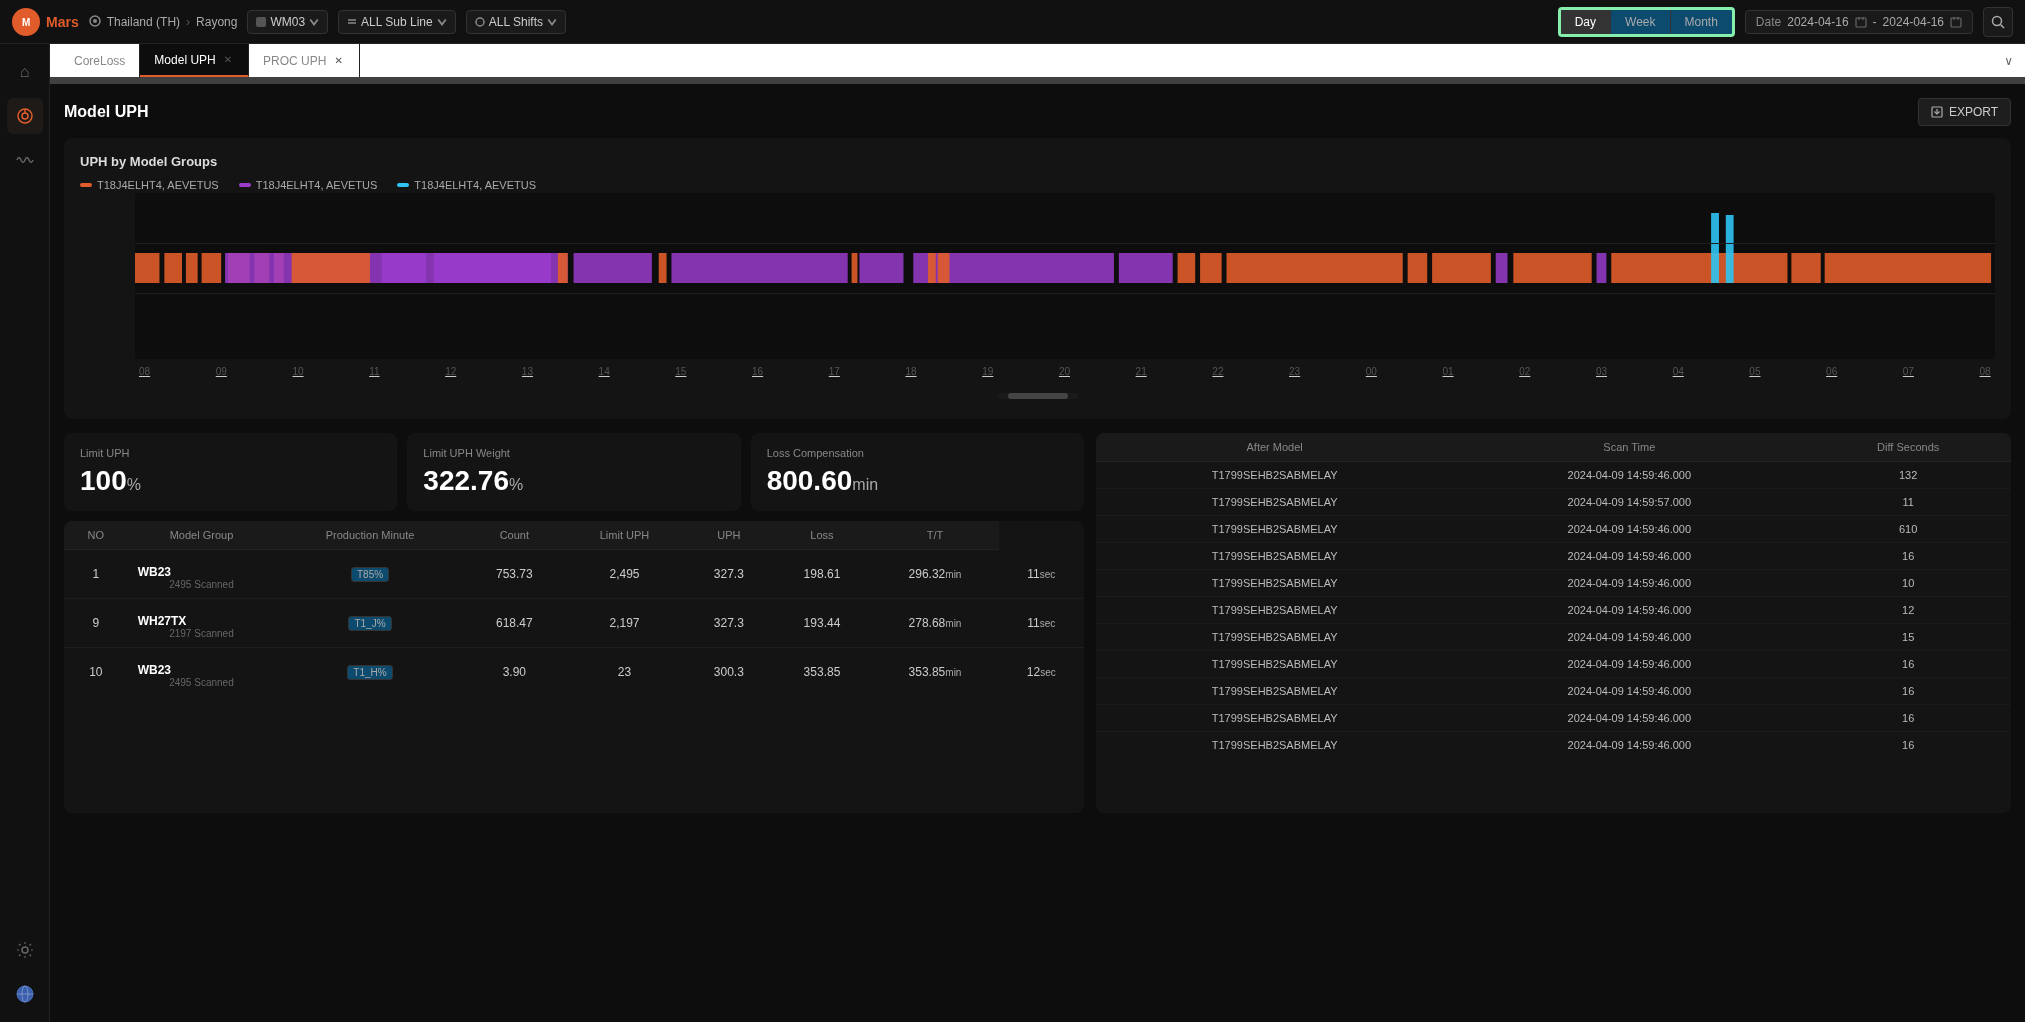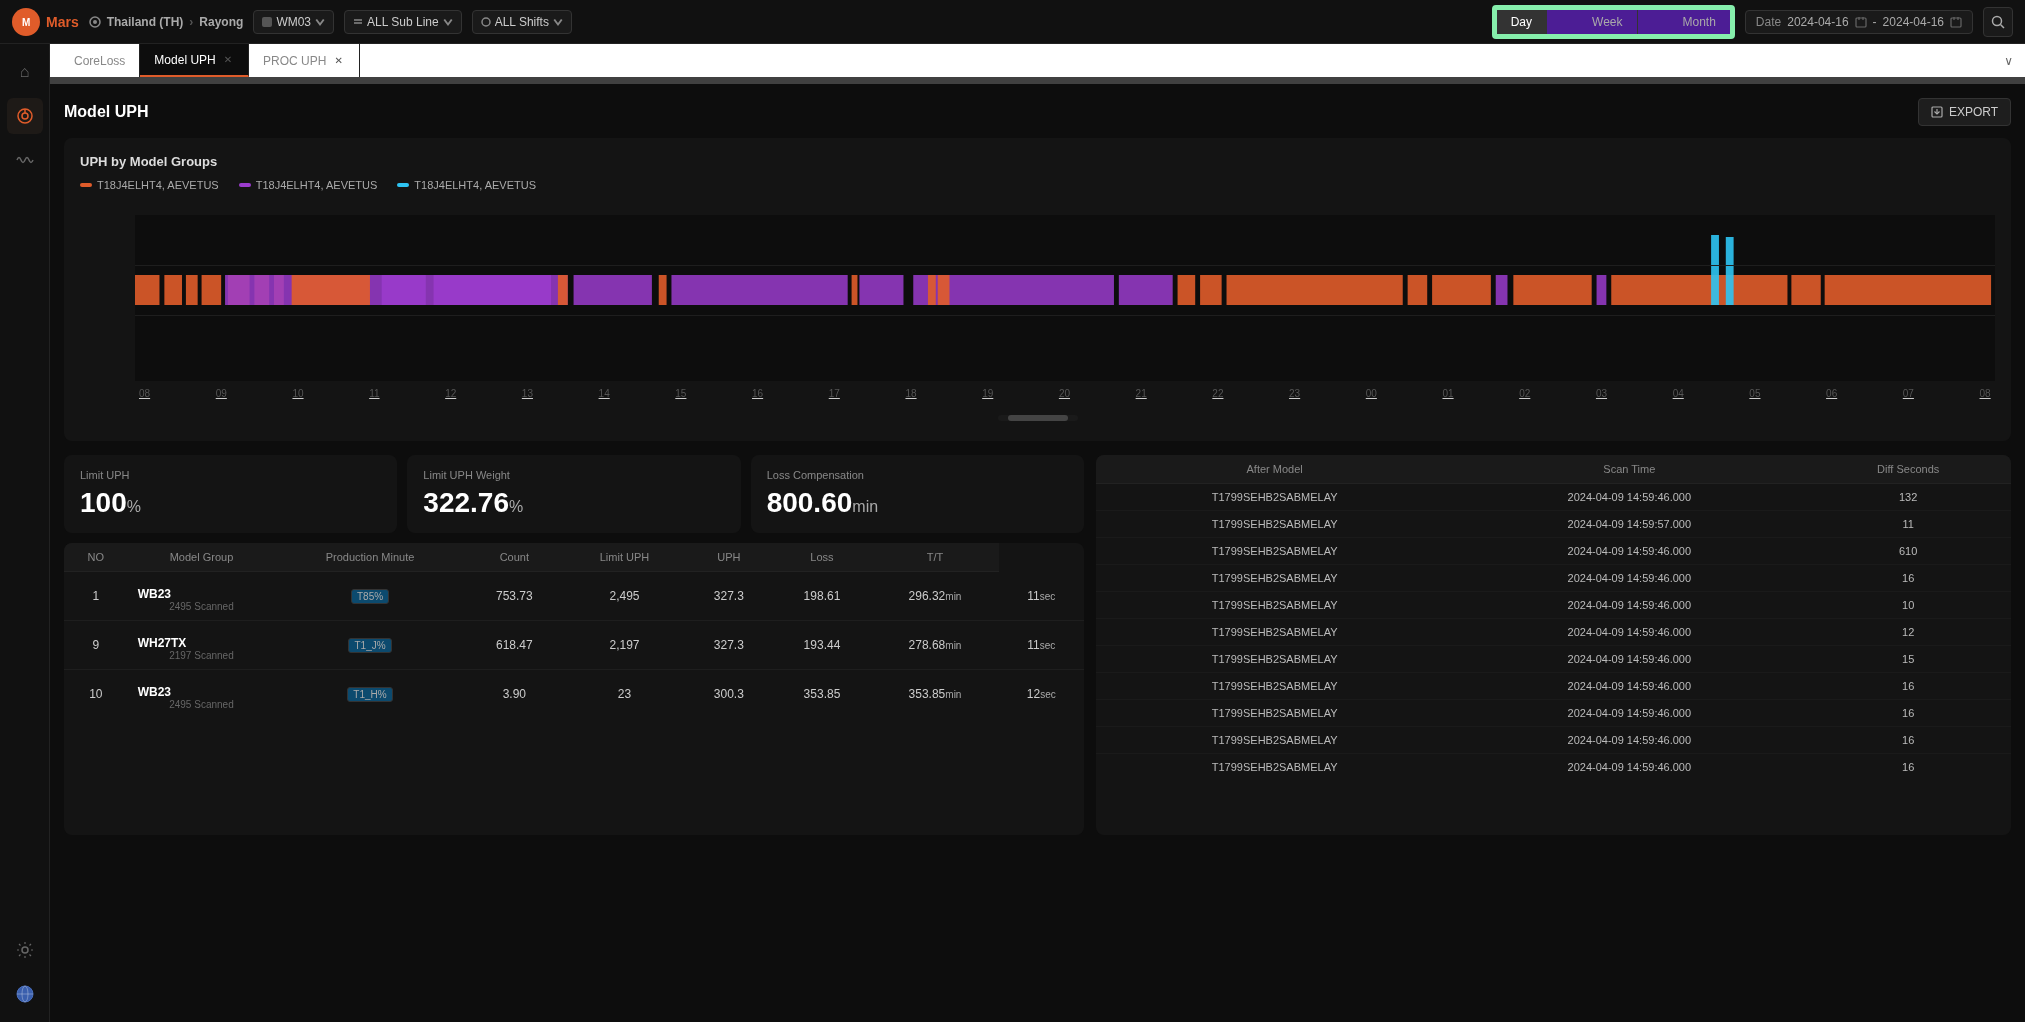--- a/index.html
+++ b/index.html
@@ -28,42 +28,41 @@
       color: #e05c2a; font-weight: 700; font-size: 14px;
     }
     .logo-icon {
       width: 28px; height: 28px;
       background: #e05c2a;
       border-radius: 50%;
       display: flex; align-items: center; justify-content: center;
       color: #fff; font-size: 10px; font-weight: 900;
     }
     .nav-breadcrumb {
-      display: flex; align-items: center; gap: 6px;
-      color: #aaa; font-size: 12px; font-weight: bold;
+      display: flex; align-items: flex-start; gap: 6px;
+      color: #aaa; font-size: 12px;
     }
     .nav-breadcrumb .sep { color: #555; }
     .nav-dropdown {
       display: flex; align-items: center; gap: 4px;
       background: #1a1a1a;
       border: 1px solid #333;
       border-radius: 4px;
       padding: 4px 8px;
       color: #ccc;
       cursor: pointer;
     }
     .nav-dropdown svg { width: 10px; height: 10px; fill: #888; }
     .nav-spacer { flex: 1; }
     .day-week-month {
       display: flex;
-      background: #4c1d95;
-      border: 5px solid #86efac;
+      background: #0c4a6e;
+      border: 3px solid #86efac;
       border-radius: 4px;
       overflow: hidden;
-      gap: 31px;
     }
     .dwm-btn {
       padding: 5px 14px;
       color: #aaa;
       cursor: pointer;
       font-size: 12px;
       background: transparent;
       border: none;
       border-right: 1px solid #333;
     }
@@ -201,21 +200,21 @@
       margin-bottom: 14px;
     }
     .chart-title {
       font-size: 13px;
       font-weight: 600;
       color: #ddd;
       margin-bottom: 10px;
     }
     .legend {
       display: flex; gap: 20px;
-      margin-bottom: 24px;
+      margin-bottom: 2px;
     }
     .legend-item {
       display: flex; align-items: center; gap: 5px;
       font-size: 11px; color: #aaa;
     }
     .legend-dot {
       width: 12px; height: 4px; border-radius: 2px;
     }
 
     

